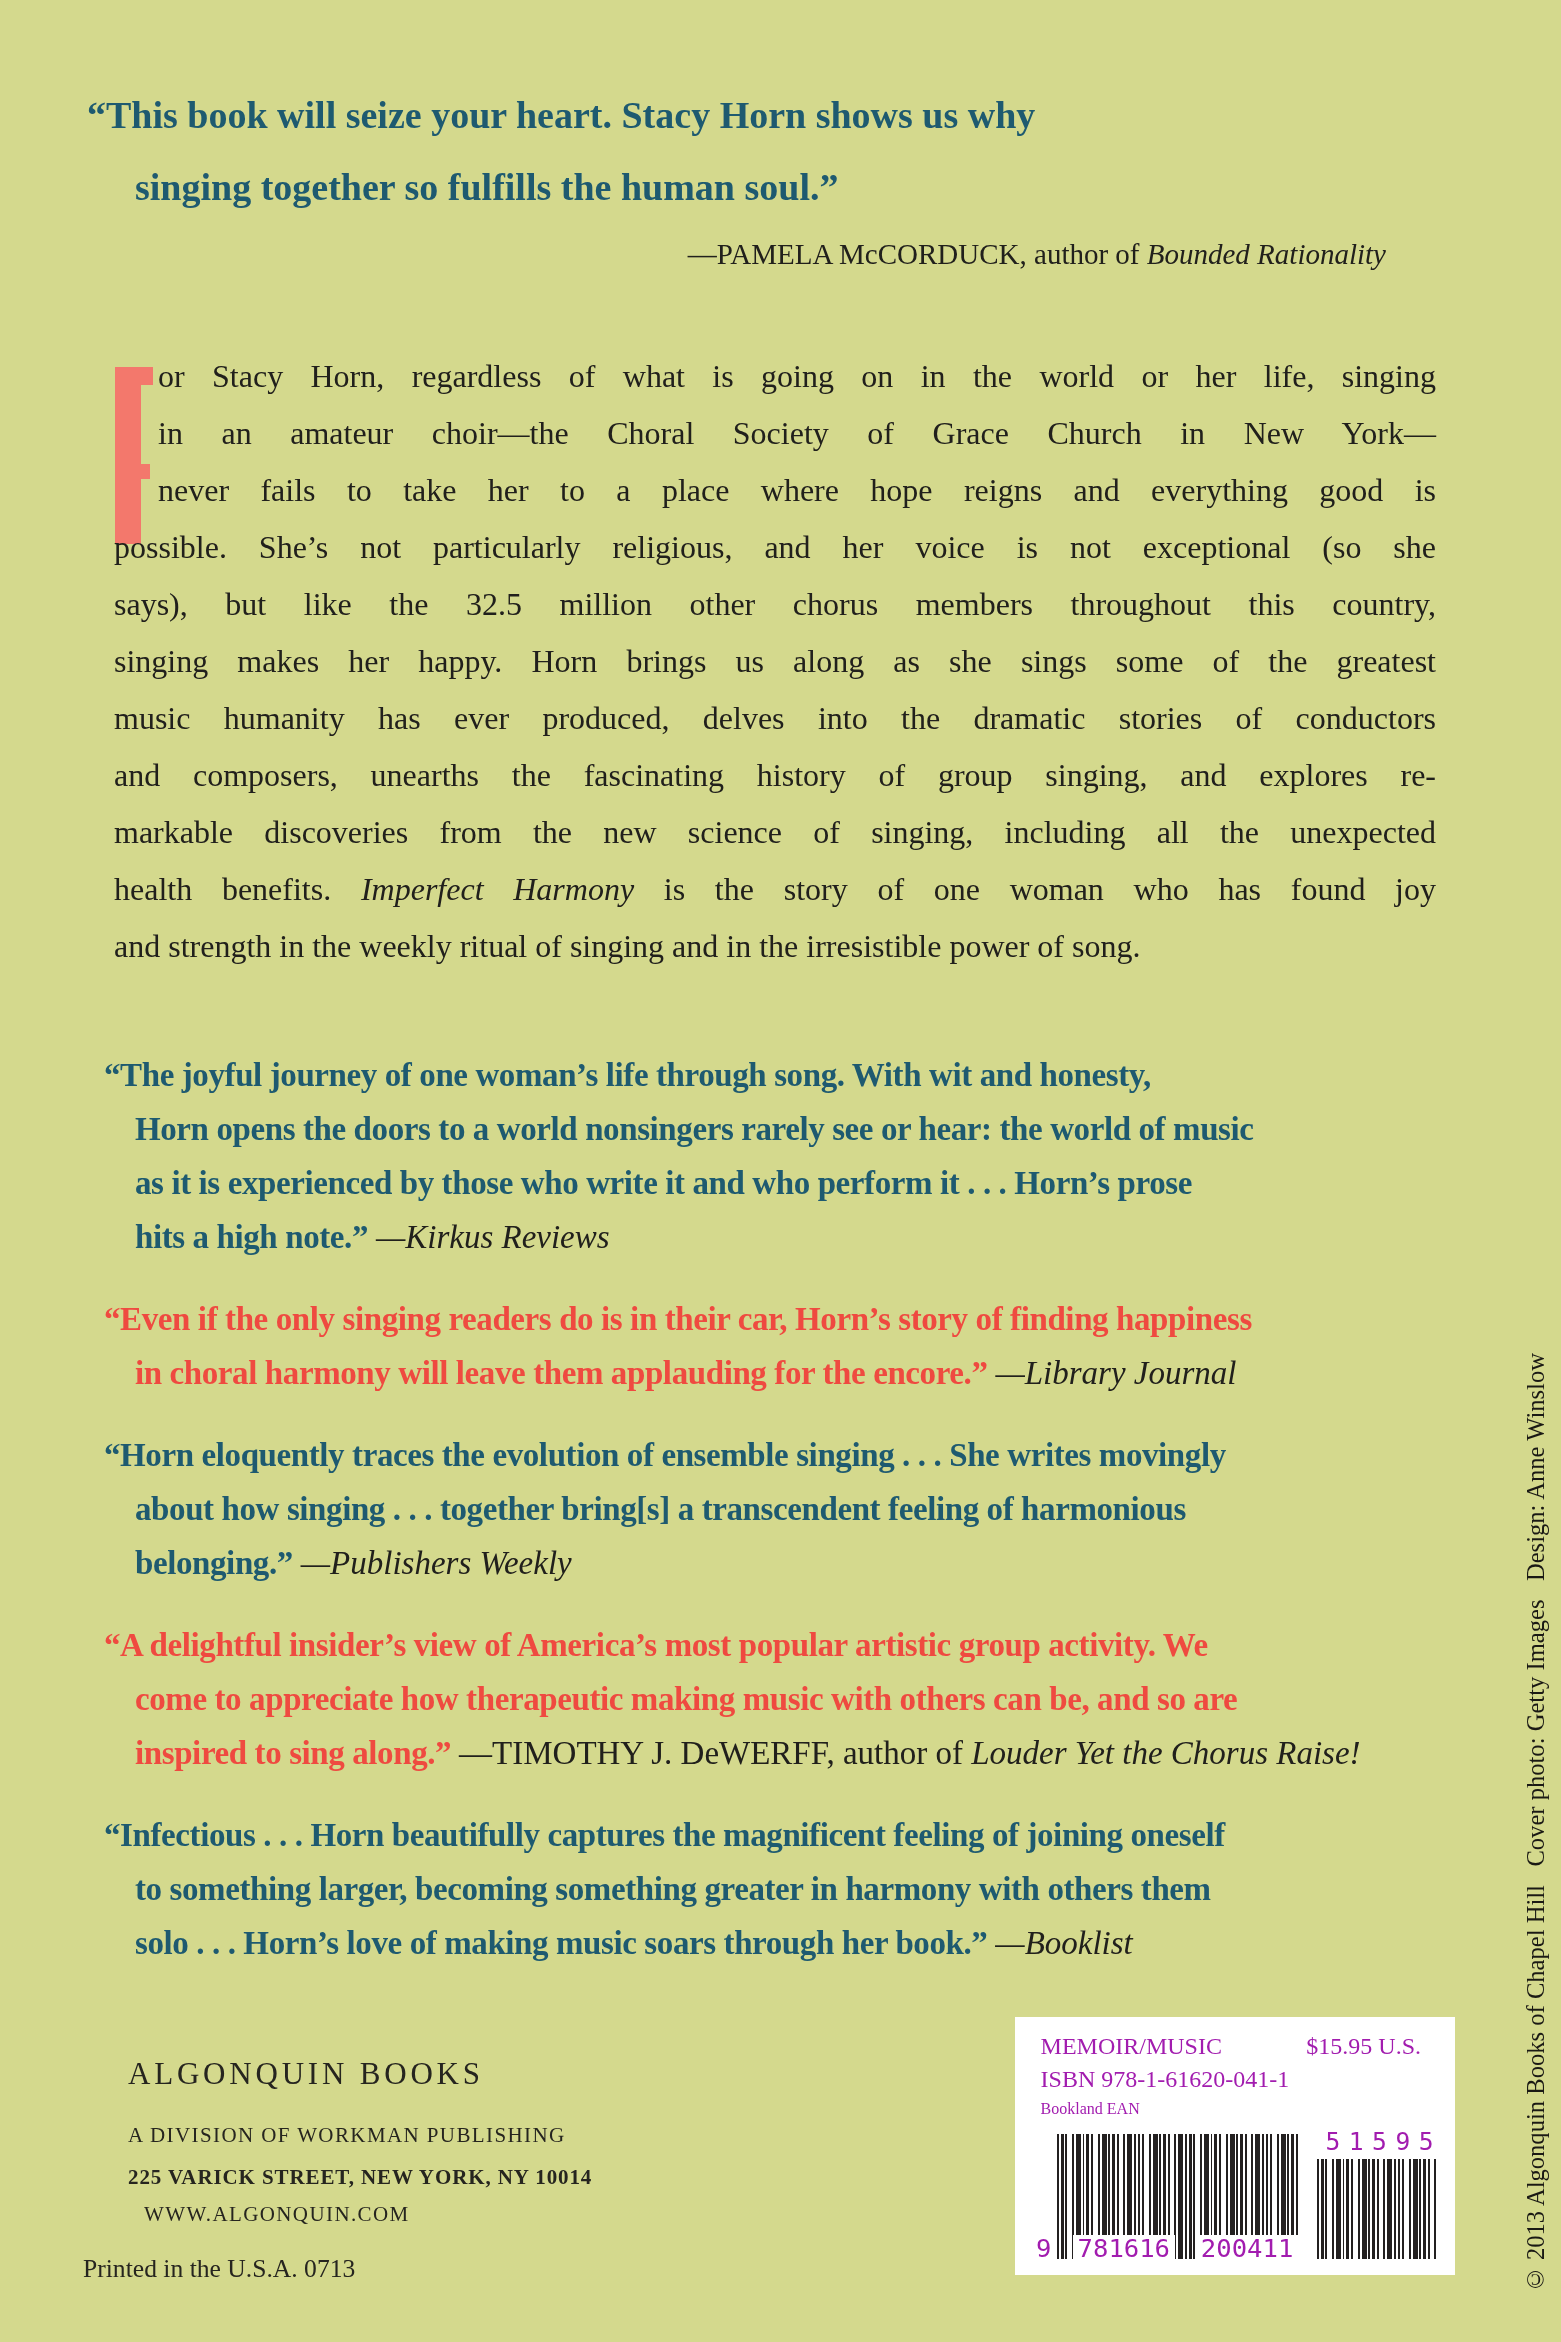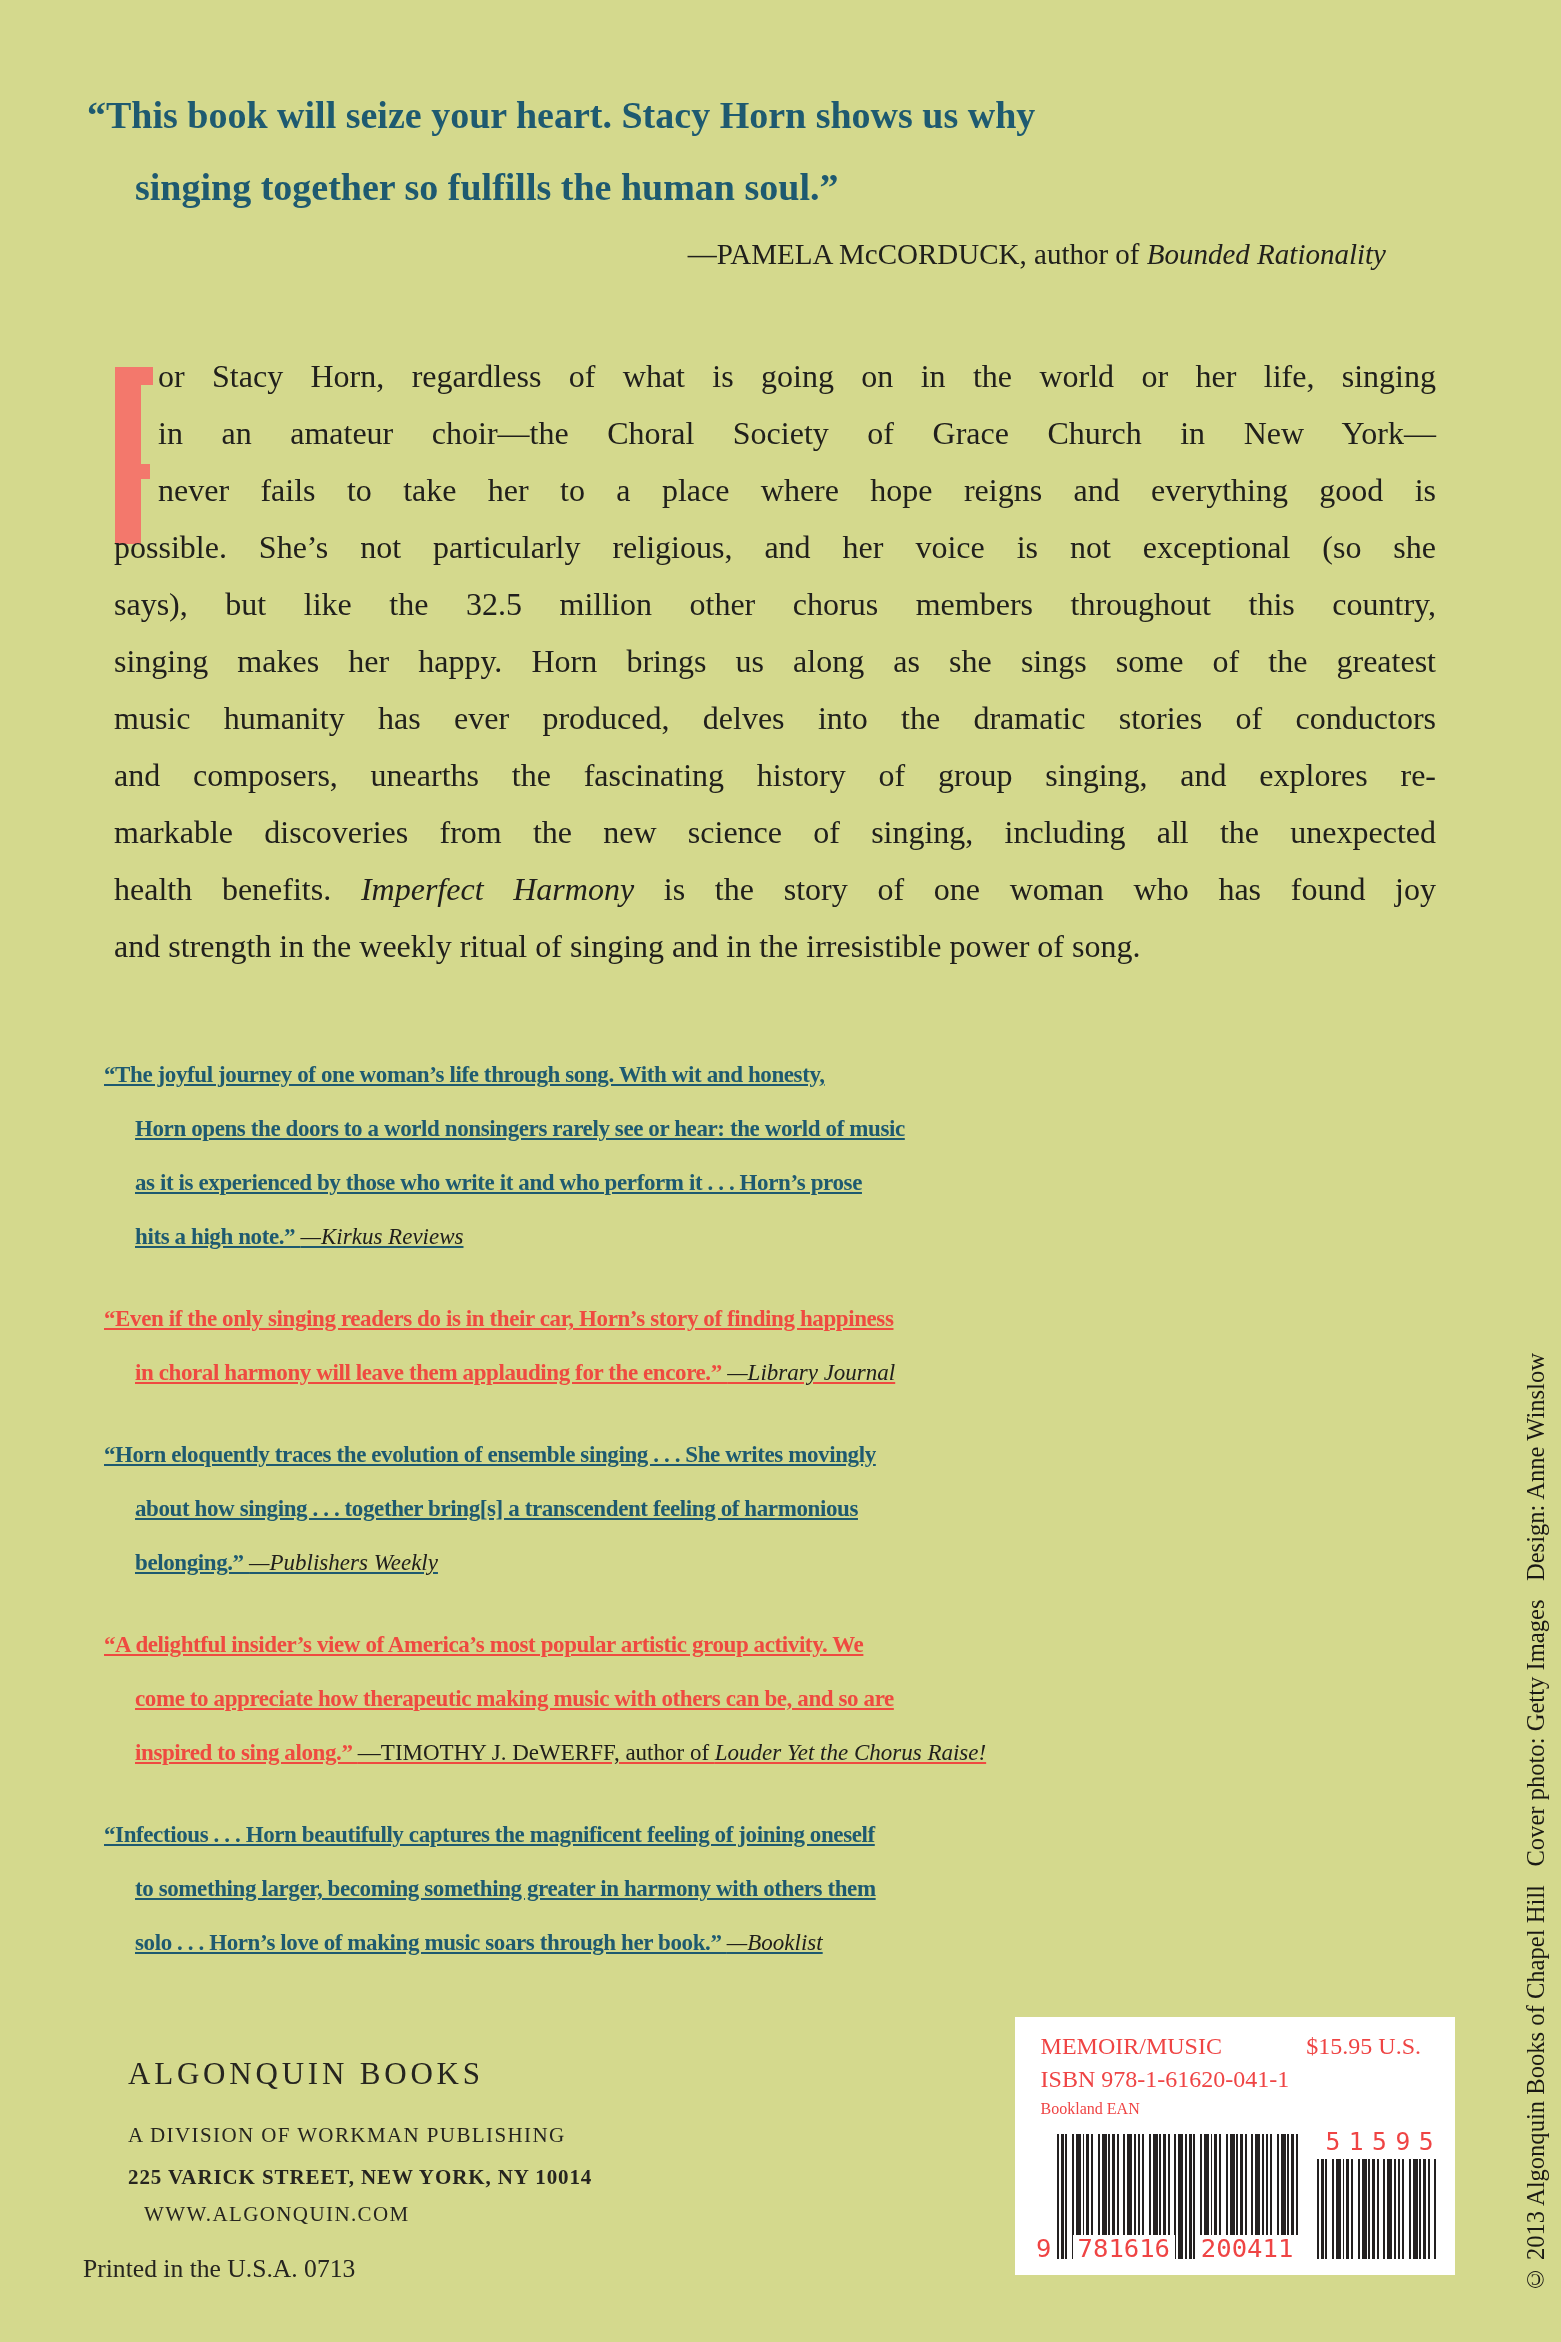--- a/index.html
+++ b/index.html
@@ -49,21 +49,21 @@
     font-size:32px;line-height:57px;color:var(--ink);
   }
   .synopsis .sline{text-align:justify;text-align-last:justify;}
   .synopsis .sline:nth-child(-n+3){padding-left:44px;}
   .synopsis .sline:last-child{text-align-last:left;}
 
   
   .reviews{position:absolute;left:104px;top:1048px;width:1353px;}
   .rblock{
     padding-left:31px;margin-bottom:28px;
-    font-size:23px;font-weight:bold;line-height:54px;letter-spacing:-0.4px;text-decoration:underline;
+    font-size:33px;font-weight:bold;line-height:54px;letter-spacing:-0.4px;
   }
   .rblock .rline{white-space:nowrap;}
   .rblock .rline:first-child{text-indent:-31px;}
   .rblock.teal{color:var(--teal);}
   .rblock.red{color:var(--red);}
 
   .seg-it{font-style:italic;}
   .rblock .seg-attr,
   .rblock .seg-attr-it,
   .attribution .seg-attr,
@@ -75,21 +75,21 @@
   .pub-name{font-size:31px;letter-spacing:3.8px;line-height:38px;}
   .pub-division{font-size:21px;letter-spacing:1.4px;margin-top:29px;line-height:26.5px;}
   .pub-address{font-size:21px;letter-spacing:0.9px;margin-top:15px;line-height:26.5px;font-weight:bold;}
   .pub-website{font-size:21px;letter-spacing:1.4px;margin-top:11.4px;line-height:26.5px;margin-left:16px;}
   .printed-note{position:absolute;left:83px;top:2254px;font-size:25.6px;color:#26251f;}
 
   
   .barcode-panel{
     position:absolute;left:1015px;top:2017px;width:440px;height:258px;
     background:var(--panel);box-sizing:border-box;
-    padding:15px 34px 0 25.6px;color:#ef4444;
+    padding:15px 34px 0 25.6px;color:#a21caf;
   }
   .bp-row{display:flex;justify-content:space-between;font-size:24px;line-height:29px;}
   .bp-isbn{font-size:24px;line-height:29px;margin-top:3.8px;}
   .bp-ean{font-size:16px;line-height:29px;}
   .bc-bars{
     background-image:repeating-linear-gradient(90deg,
       var(--bars) 0 1.9px, var(--panel) 1.9px 3.8px,
       var(--bars) 3.8px 6.6px, var(--panel) 6.6px 8.5px,
       var(--bars) 8.5px 10.4px, var(--panel) 10.4px 15px,
       var(--bars) 15px 17px, var(--panel) 17px 19px,

